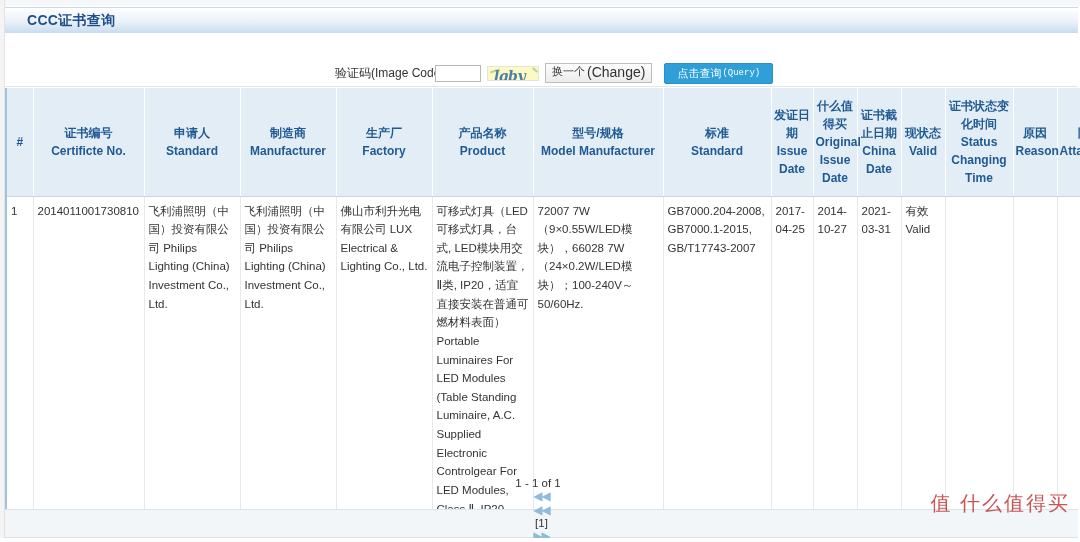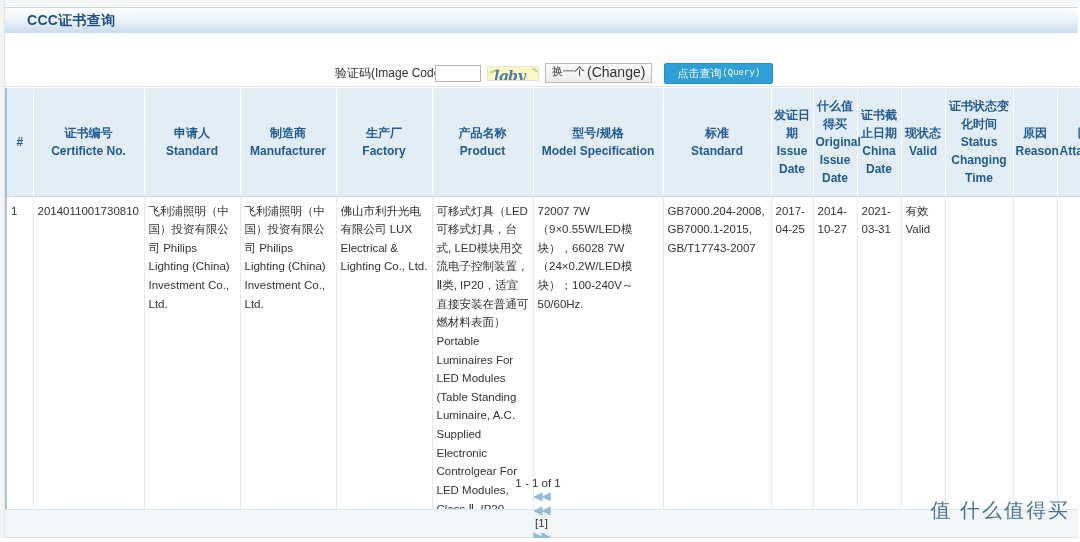--- a/index.html
+++ b/index.html
@@ -308,23 +308,23 @@
     position: absolute;
     left: 0; top: 538px;
     width: 1080px; height: 4px;
     background: #fff;
   }
 
   
   #watermark {
     position: absolute;
     right: 10px;
-    bottom: 18px;
+    bottom: 25px;
     font-size: 20px;
-    color: #0c4a6e;
+    color: #b91c1c;
     opacity: .75;
     letter-spacing: 2px;
     font-family: "Liberation Sans", sans-serif;
     pointer-events: none;
     white-space: nowrap;
   }
 </style>
 </head>
 <body>
 
@@ -404,21 +404,21 @@
             <th>
               <span class="cn">生产厂</span>
               <span class="en">Factory</span>
             </th>
             <th>
               <span class="cn">产品名称</span>
               <span class="en">Product</span>
             </th>
             <th>
               <span class="cn">型号/规格</span>
-              <span class="en">Model Specification</span>
+              <span class="en">Model Manufacturer</span>
             </th>
             <th>
               <span class="cn">标准</span>
               <span class="en">Standard</span>
             </th>
             <th>
               <span class="cn">发证日期</span>
               <span class="en">Issue Date</span>
             </th>
             <th>

